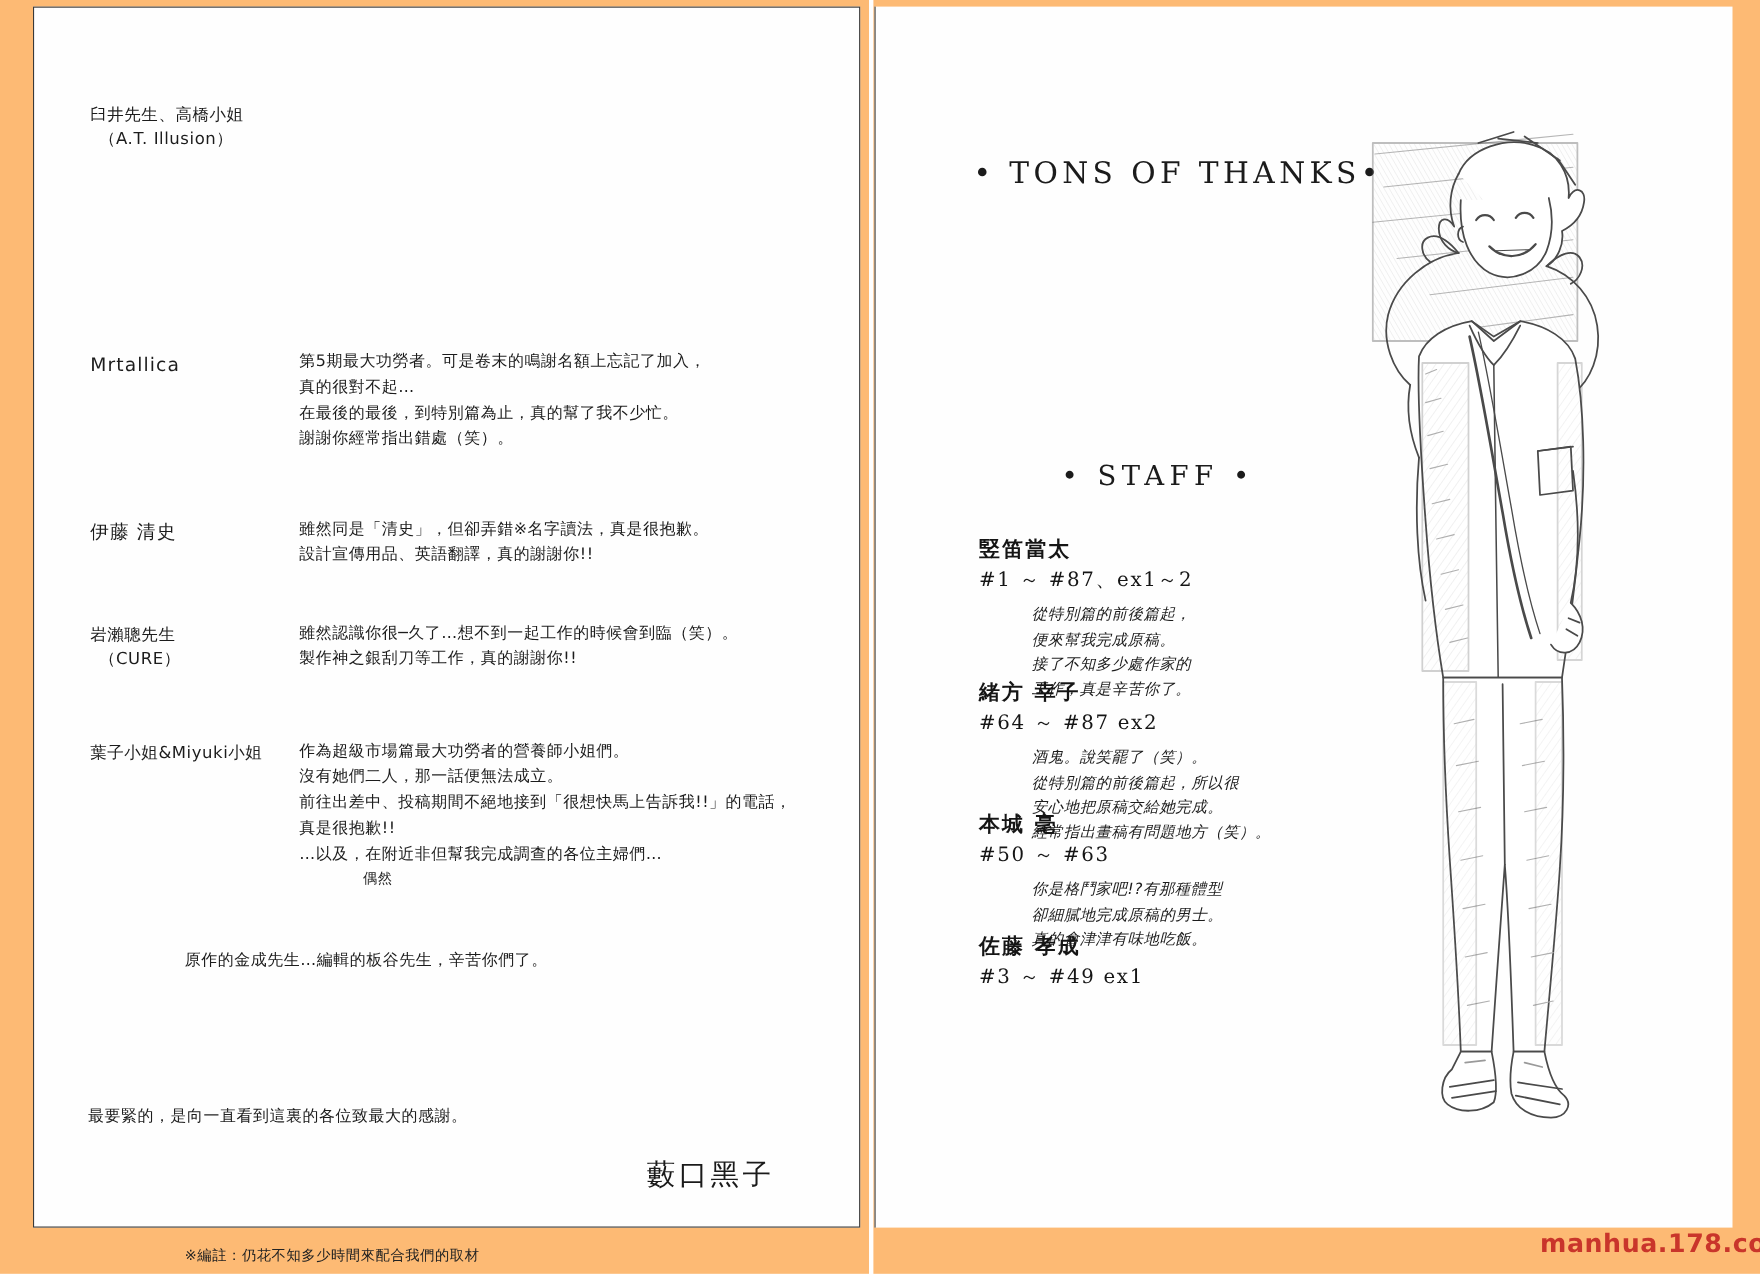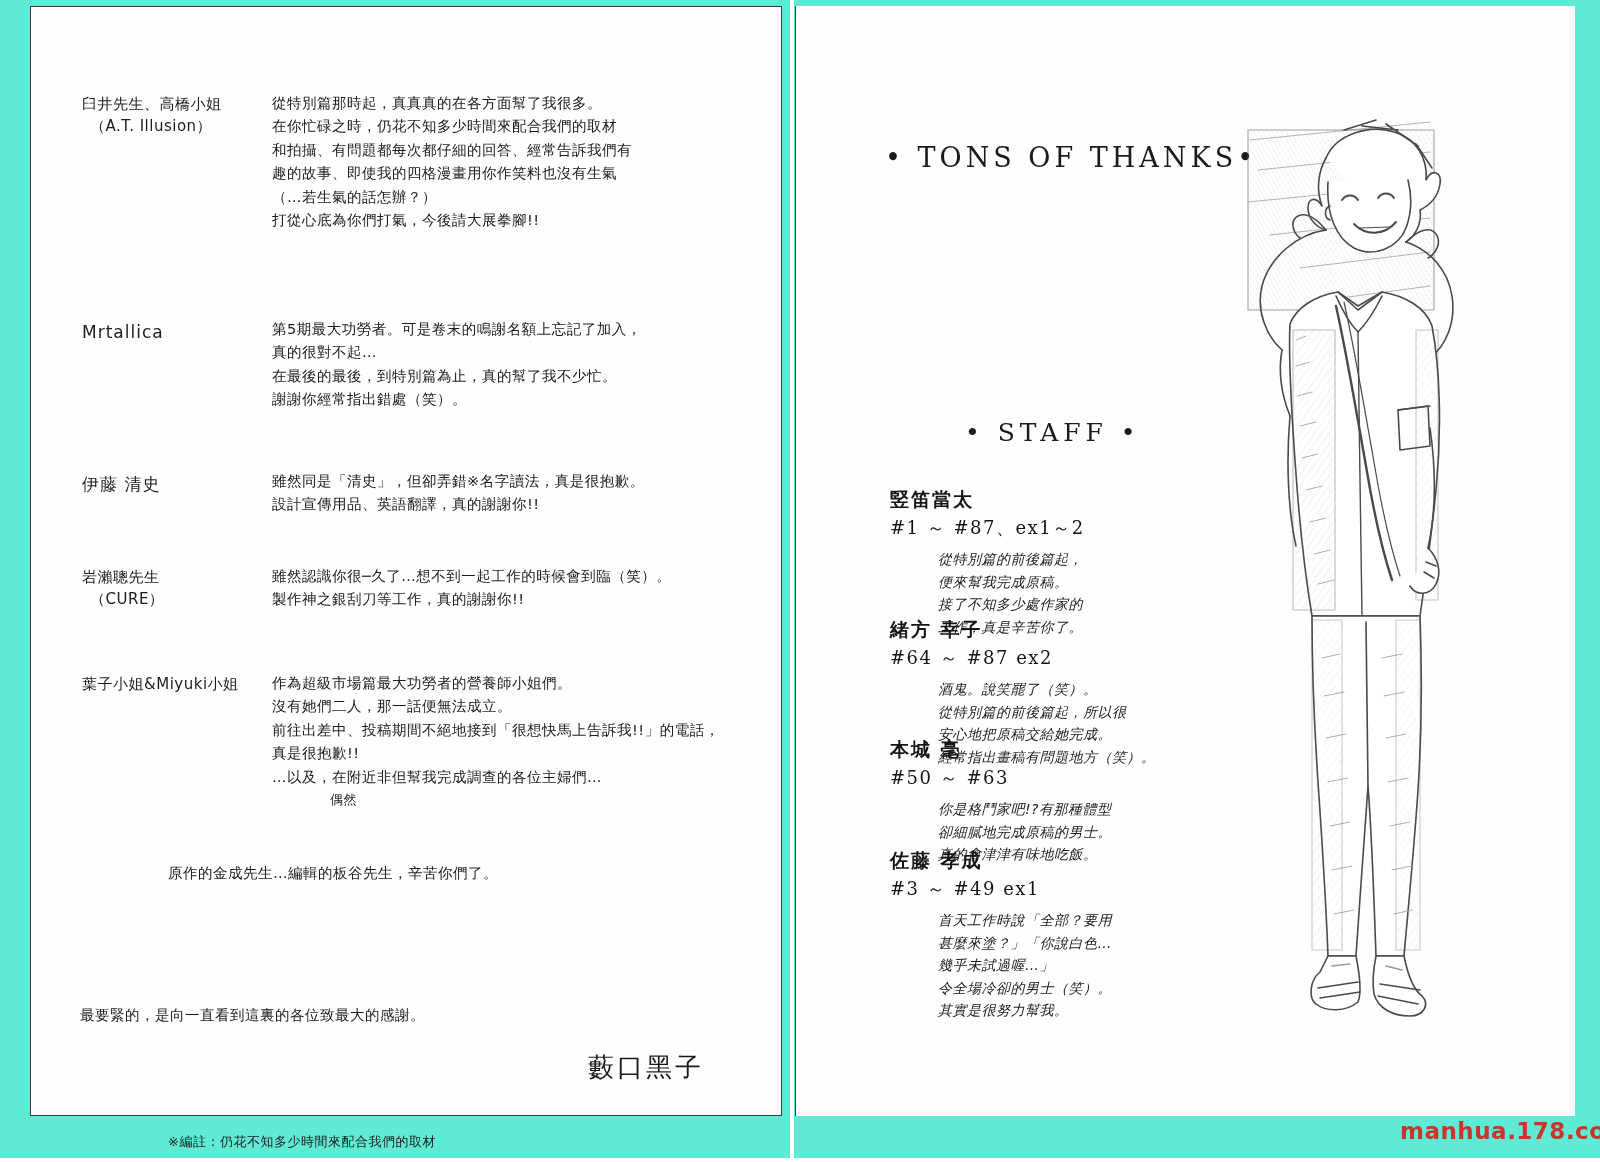--- a/index.html
+++ b/index.html
@@ -11,21 +11,21 @@
     width: 1600px;
     height: 1162px;
     font-family: "DejaVu Sans", sans-serif;
     color: #1a1a1a;
     overflow: hidden;
   }
   .page {
     position: relative;
     width: 1600px;
     height: 1158px;
-    background: #5eead4;
+    background: #fdba74;
   }
   
   .left-frame {
     position: absolute;
     left: 30px;
     top: 6px;
     width: 752px;
     height: 1110px;
     border: 1px solid #3a3a3a;
     box-sizing: border-box;
@@ -195,26 +195,20 @@
 
   <div class="left-frame"></div>
   <div class="gutter"></div>
   <div class="right-frame"></div>
 
   <div class="credit hand" style="left:82px; top:92px;">
     <div class="who">
       <span>臼井先生、高橋小姐</span>
       <span class="l2">（A.T. Illusion）</span>
     </div>
-    <div class="body">從特別篇那時起，真真真的在各方面幫了我很多。
-在你忙碌之時，仍花不知多少時間來配合我們的取材
-和拍攝、有問題都每次都仔細的回答、經常告訴我們有
-趣的故事、即使我的四格漫畫用你作笑料也沒有生氣
-（…若生氣的話怎辦？）
-打從心底為你們打氣，今後請大展拳腳!!</div>
   </div>
 
   <div class="credit hand" style="left:82px; top:318px;">
     <div class="who script">
       <span>Mrtallica</span>
     </div>
     <div class="body">第5期最大功勞者。可是卷末的鳴謝名額上忘記了加入，
 真的很對不起…
 在最後的最後，到特別篇為止，真的幫了我不少忙。
 謝謝你經常指出錯處（笑）。</div>
@@ -291,25 +285,20 @@
     <div class="desc">你是格鬥家吧!?有那種體型
 卻細膩地完成原稿的男士。
 真的會津津有味地吃飯。</div>
   </div>
 
   <div class="staff-entry hand" style="top:846px;">
     <div class="row">
       <div class="name">佐藤 孝成</div>
       <div class="range">#3 ～ #49  ex1</div>
     </div>
-    <div class="desc">首天工作時說「全部？要用
-甚麼來塗？」「你說白色…
-幾乎未試過喔…」
-令全場冷卻的男士（笑）。
-其實是很努力幫我。</div>
   </div>
 
   <div class="sketch">
     <svg width="420" height="950" viewBox="0 0 420 950" fill="none" stroke="#4a4a4a" stroke-width="1.6" stroke-linecap="round" stroke-linejoin="round">
       <defs>
         <pattern id="hatch" width="6" height="6" patternUnits="userSpaceOnUse" patternTransform="rotate(35)">
           <line x1="0" y1="0" x2="0" y2="6" stroke="#9a9a9a" stroke-width="1"></line>
         </pattern>
         <pattern id="hatch2" width="4" height="4" patternUnits="userSpaceOnUse" patternTransform="rotate(-30)">
           <line x1="0" y1="0" x2="0" y2="4" stroke="#aaaaaa" stroke-width="0.8"></line>

